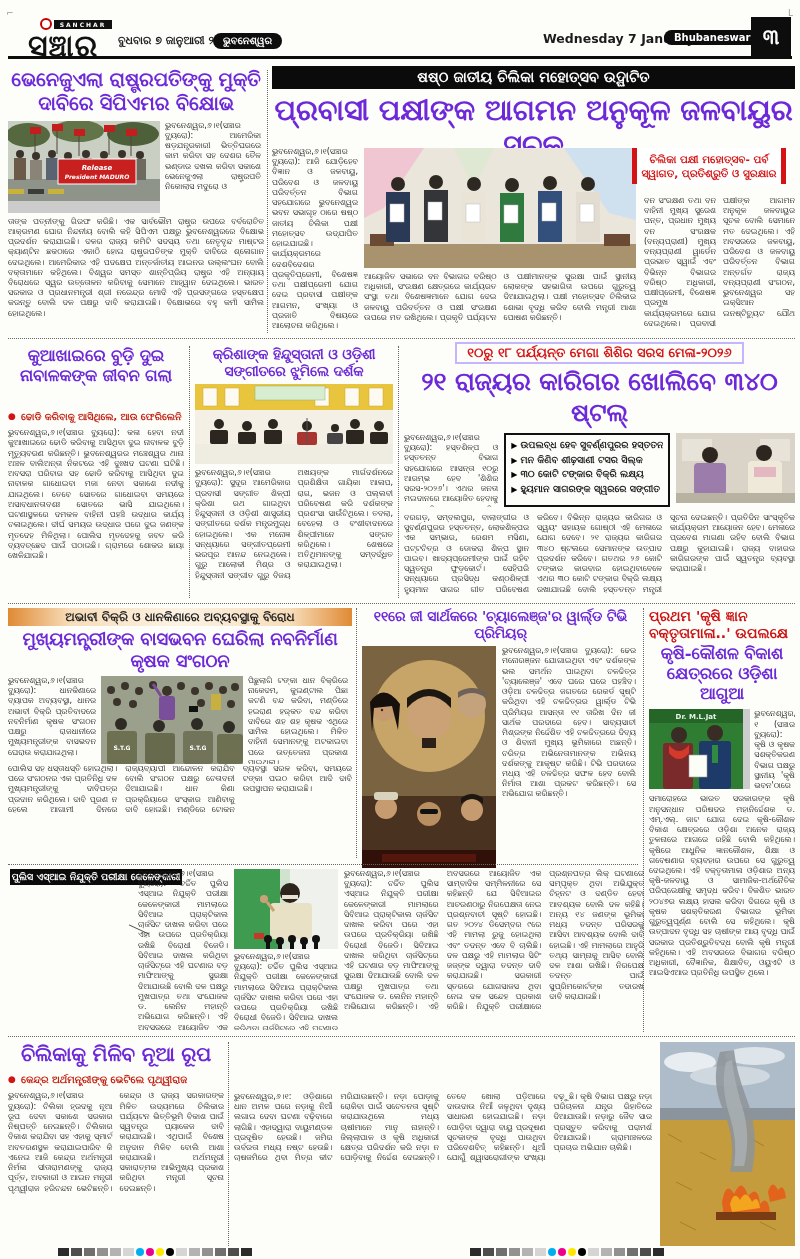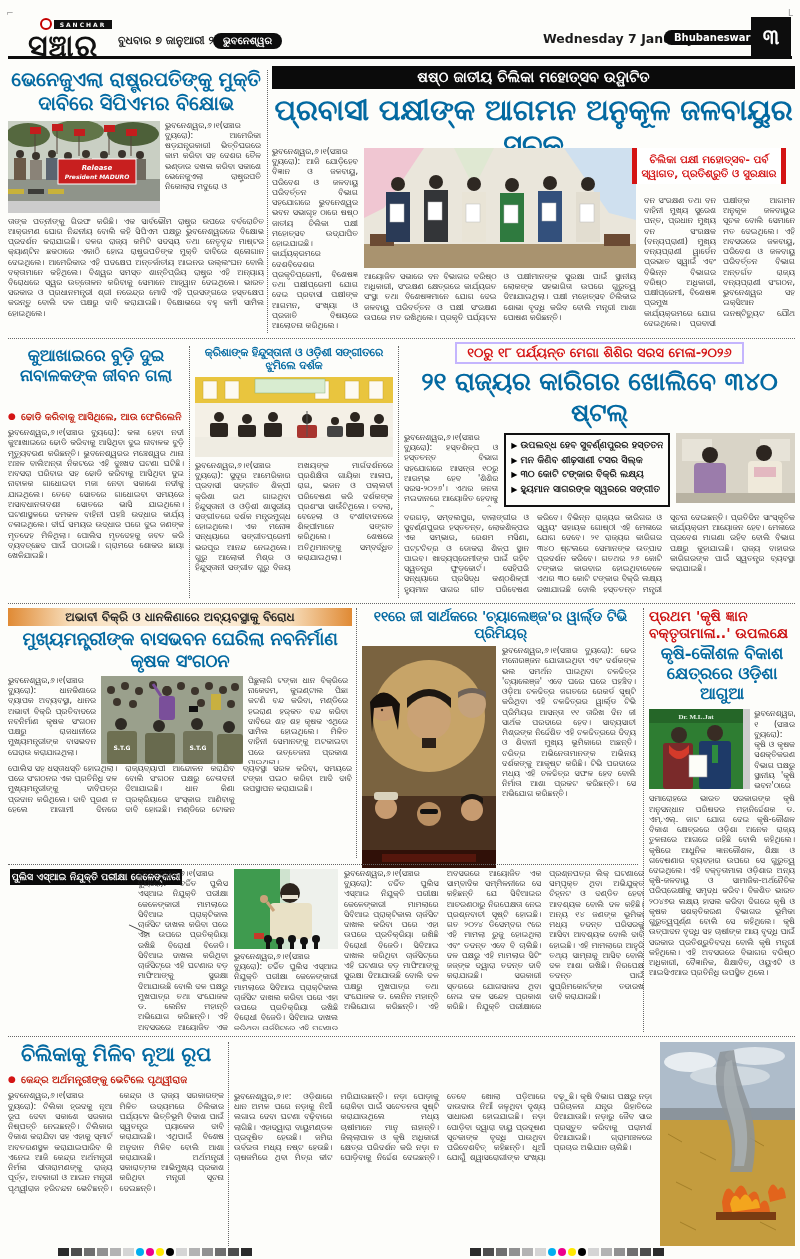--- a/index.html
+++ b/index.html
@@ -13,21 +13,21 @@
   .red-dot{position:absolute;width:8px;height:8px;border:2px solid #c40000;border-radius:50%;background:#fff;}
   .date-odia{font-size:11px;font-weight:bold;}
   .pill{background:#0d0d0d;color:#fff;border-radius:9px;font-size:10px;font-weight:bold;
         padding:2px 10px;display:inline-block;}
   .date-en{font-size:12.5px;font-weight:bold;}
   .pageno-box{background:#0d0d0d;color:#fff;width:40px;height:40px;display:flex;
               align-items:center;justify-content:center;font-size:21px;font-weight:bold;}
   .mast-rule{background:#0d0d0d;height:3px;}
   .crop{color:#999;font-size:9px;}
   
-  .headline{font-weight:800;color:#0369a1;text-align:center;line-height:1.22;letter-spacing:-0.2px;}
+  .headline{font-weight:800;color:#6d28d9;text-align:center;line-height:1.22;letter-spacing:-0.2px;}
   .body-txt{font-size:8px;line-height:1.28;text-align:justify;overflow:hidden;color:#222;}
   .cols2{column-count:2;column-gap:7px;}
   .cols3{column-count:3;column-gap:8px;}
   .cols4{column-count:4;column-gap:8px;}
   .kicker-black{background:#0b0b0b;color:#fff;font-weight:bold;text-align:center;}
   .kicker-redbox{border:2px solid #c4b5fd;color:#d41414;font-weight:800;text-align:center;
                  display:inline-block;padding:1px 10px;}
   .kicker-orange{background:linear-gradient(90deg,#e08a34 0%,#f7ddba 18%,#fdf3e4 50%,#f7ddba 82%,#e08a34 100%);
                  color:#222;font-weight:800;text-align:center;font-size:12px;padding:2px 0;}
   .kicker-redtxt{color:#cc1111;font-weight:800;font-size:14px;}
@@ -185,21 +185,21 @@
     <div style="margin-top:19px;">
       <span class="bullet">●</span>
       <span class="subhead-red">ଢୋଡି କରିବାକୁ ଆସିଥିଲେ, ଆଉ ଫେରିଲେନି</span>
     </div>
     <div class="body-txt" style="margin-top:4px;height:190px;">ଭୁବନେଶ୍ୱର,୬।୧(ସଞ୍ଚାର ବ୍ୟୁରୋ): କଳା ହେବା ନଦୀ କୁଆଖାଇରେ ଢୋଡି କରିବାକୁ ଆସିଥିବା ଦୁଇ ନାବାଳକ ବୁଡ଼ି ମୃତ୍ୟୁବରଣ କରିଛନ୍ତି। ଭୁବନେଶ୍ୱରର ମଞ୍ଚେଶ୍ୱର ଥାନା ଅଞ୍ଚଳ ବାଲିଅନ୍ତା ନିକଟରେ ଏହି ଦୁଃଖଦ ଘଟଣା ଘଟିଛି। ଅବସରା ପରିବାର ସହ ଢୋଡି କରିବାକୁ ଆସିଥିବା ଦୁଇ ନାବାଳକ ଗାଧୋଇବା ମଜା ନେବା ସକାଶେ ନଦୀକୁ ଯାଇଥିଲେ। ତେବେ ସୋତରେ ଗାଧୋଇବା ସମୟରେ ଅସାବଧାନତାବଶଃ ସୋତରେ ଭାସି ଯାଇଥିଲେ। ଘଟଣାସ୍ଥଳରେ ଦମକଳ ବାହିନୀ ପହଞ୍ଚି ଉଦ୍ଧାର କାର୍ଯ୍ୟ ଚଳାଇଥିଲେ। ଦୀର୍ଘ ସମୟର ଉଦ୍ଧାର ପରେ ଦୁଇ ଜଣଙ୍କ ମୃତଦେହ ମିଳିଥିଲା। ପୋଲିସ ମୃତଦେହକୁ ଜବତ କରି ବ୍ୟବଚ୍ଛେଦ ପାଇଁ ପଠାଇଛି। ଗ୍ରାମରେ ଶୋକର ଛାୟା ଖେଳିଯାଇଛି।</div>
   </div>
 
   <div class="abs vrule" style="left:189px;top:346px;height:252px;"></div>
 
   <div class="abs" style="left:195px;top:346px;width:198px;height:252px;">
-    <div class="headline" style="font-size:11px;">କ୍ରିଶାଙ୍କ ହିନ୍ଦୁସ୍ତାନୀ ଓ ଓଡ଼ିଶୀ ସଙ୍ଗୀତରେ ଝୁମିଲେ ଦର୍ଶକ</div>
+    <div class="headline" style="font-size:14px;">କ୍ରିଶାଙ୍କ ହିନ୍ଦୁସ୍ତାନୀ ଓ ଓଡ଼ିଶୀ ସଙ୍ଗୀତରେ ଝୁମିଲେ ଦର୍ଶକ</div>
     <div class="photo" style="width:198px;height:80px;margin-top:4px;">
       <svg width="198" height="80" viewBox="0 0 198 80">
         <rect width="198" height="80" fill="#f4f0e6"></rect>
         <rect width="198" height="26" fill="#e9c53e"></rect>
         <g fill="#fdfaf2" stroke="#c9a72e" stroke-width="0.5">
           <rect x="8" y="4" width="14" height="18"></rect>
             <rect x="30" y="4" width="14" height="18"></rect>
             <rect x="120" y="4" width="14" height="18"></rect>
             <rect x="150" y="4" width="14" height="18"></rect>
             <rect x="174" y="4" width="14" height="18"></rect>
@@ -349,21 +349,21 @@
       <div class="body-txt" style="width:134px;height:222px;">ଭୁବନେଶ୍ୱର,୬।୧(ସଞ୍ଚାର ବ୍ୟୁରୋ): ଢେର ମନୋରଞ୍ଜନ ଯୋଗାଇଥିବା ଏବଂ ଦର୍ଶକଙ୍କ ଭଲ ସମର୍ଥନ ପାଇଥିବା ଚଳଚ୍ଚିତ୍ର 'ଚ୍ୟାଲେଞ୍ଜ' ଏବେ ଘରେ ଘରେ ପହଞ୍ଚିବ। ଓଡ଼ିଆ ଚଳଚ୍ଚିତ୍ର ଜଗତରେ ରେକର୍ଡ ସୃଷ୍ଟି କରିଥିବା ଏହି ଚଳଚ୍ଚିତ୍ରର ୱାର୍ଲ୍ଡ ଟିଭି ପ୍ରିମିୟର ଆସନ୍ତା ୧୧ ତାରିଖ ଦିନ ଜୀ ସାର୍ଥକ ପରଦାରେ ହେବ। ସାବ୍ୟସାଚୀ ମିଶ୍ରଙ୍କ ନିର୍ଦ୍ଦେଶିତ ଏହି ଚଳଚ୍ଚିତ୍ରରେ ଦିବ୍ୟ ଓ ଶିବାନୀ ମୁଖ୍ୟ ଭୂମିକାରେ ଅଛନ୍ତି। ଚରିତ୍ର ଅଭିନେତାମାନଙ୍କ ଅଭିନୟ ଦର୍ଶକଙ୍କୁ ଆକୃଷ୍ଟ କରିଛି। ଟିଭି ପରଦାରେ ମଧ୍ୟ ଏହି ଚଳଚ୍ଚିତ୍ର ସଫଳ ହେବ ବୋଲି ନିର୍ମାତା ଆଶା ପ୍ରକଟ କରିଛନ୍ତି। ସେ ଅଭିଯୋଗ କରିଛନ୍ତି।</div>
     </div>
   </div>
 
   <div class="abs vrule" style="left:643px;top:608px;height:424px;"></div>
 
   <div class="abs" style="left:649px;top:608px;width:146px;height:424px;">
     <div class="kicker-redtxt">ପ୍ରଥମ 'କୃଷି ଜ୍ଞାନ ବକ୍ତୃତାମାଳା..' ଉପଲକ୍ଷେ</div>
     <div class="headline" style="font-size:16.5px;margin-top:2px;">କୃଷି-କୌଶଳ ବିକାଶ କ୍ଷେତ୍ରରେ ଓଡ଼ିଶା ଆଗୁଆ</div>
     <div style="display:flex;gap:4px;margin-top:5px;">
-      <div class="photo" style="width:114px;height:80px;font-family:Liberation Serif, serif;">
+      <div class="photo" style="width:114px;height:80px;">
         <svg width="94" height="80" viewBox="0 0 94 80">
           <rect width="94" height="80" fill="#2e7d32"></rect>
           <rect y="0" width="94" height="14" fill="#256628"></rect>
           <text x="47" y="10" fill="#eaf5ea" font-size="7" font-weight="bold" text-anchor="middle">Dr. M.L.Jat</text>
           <circle cx="30" cy="26" r="8" fill="#382c24"></circle>
           <rect x="14" y="34" width="30" height="46" rx="3" fill="#7a2a2a"></rect>
           <path d="M20 36 Q30 48 40 36 L40 44 Q30 56 20 44 Z" fill="#d43a2a"></path>
           <circle cx="66" cy="24" r="8" fill="#382c24"></circle>
           <rect x="50" y="32" width="32" height="48" rx="3" fill="#1e3a68"></rect>
           <rect x="63" y="36" width="6" height="18" fill="#2e8b3f"></rect>

